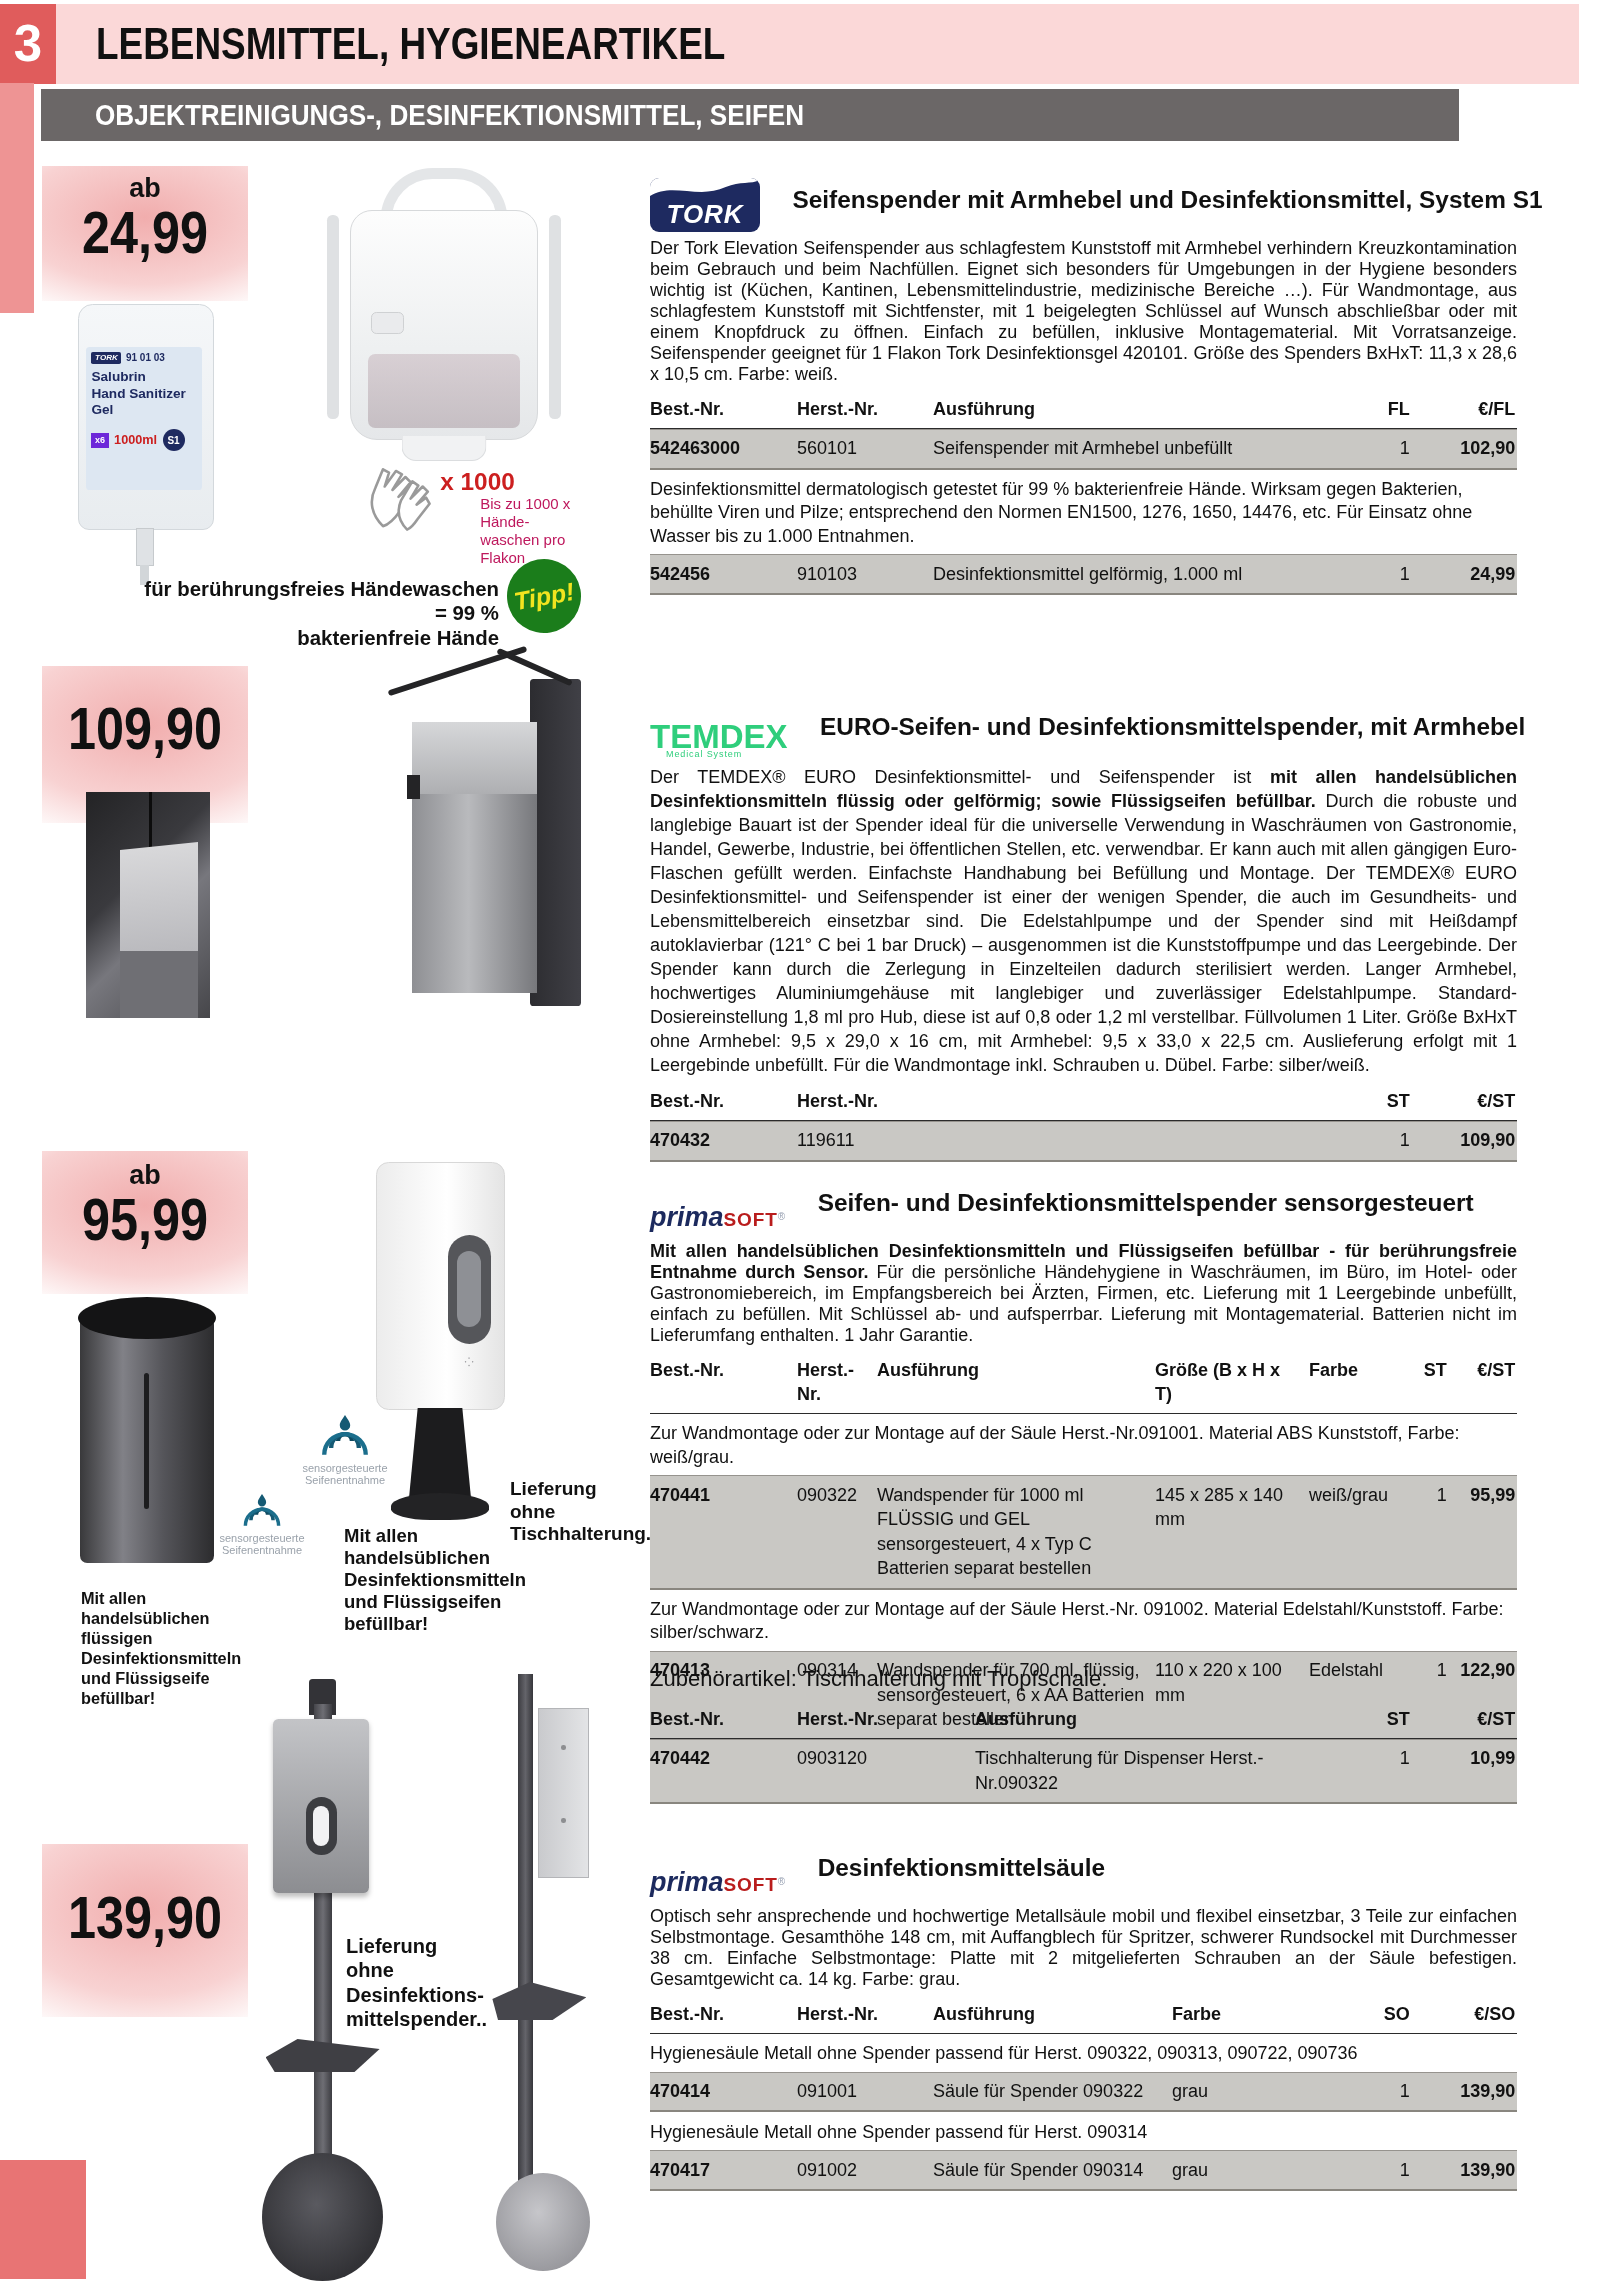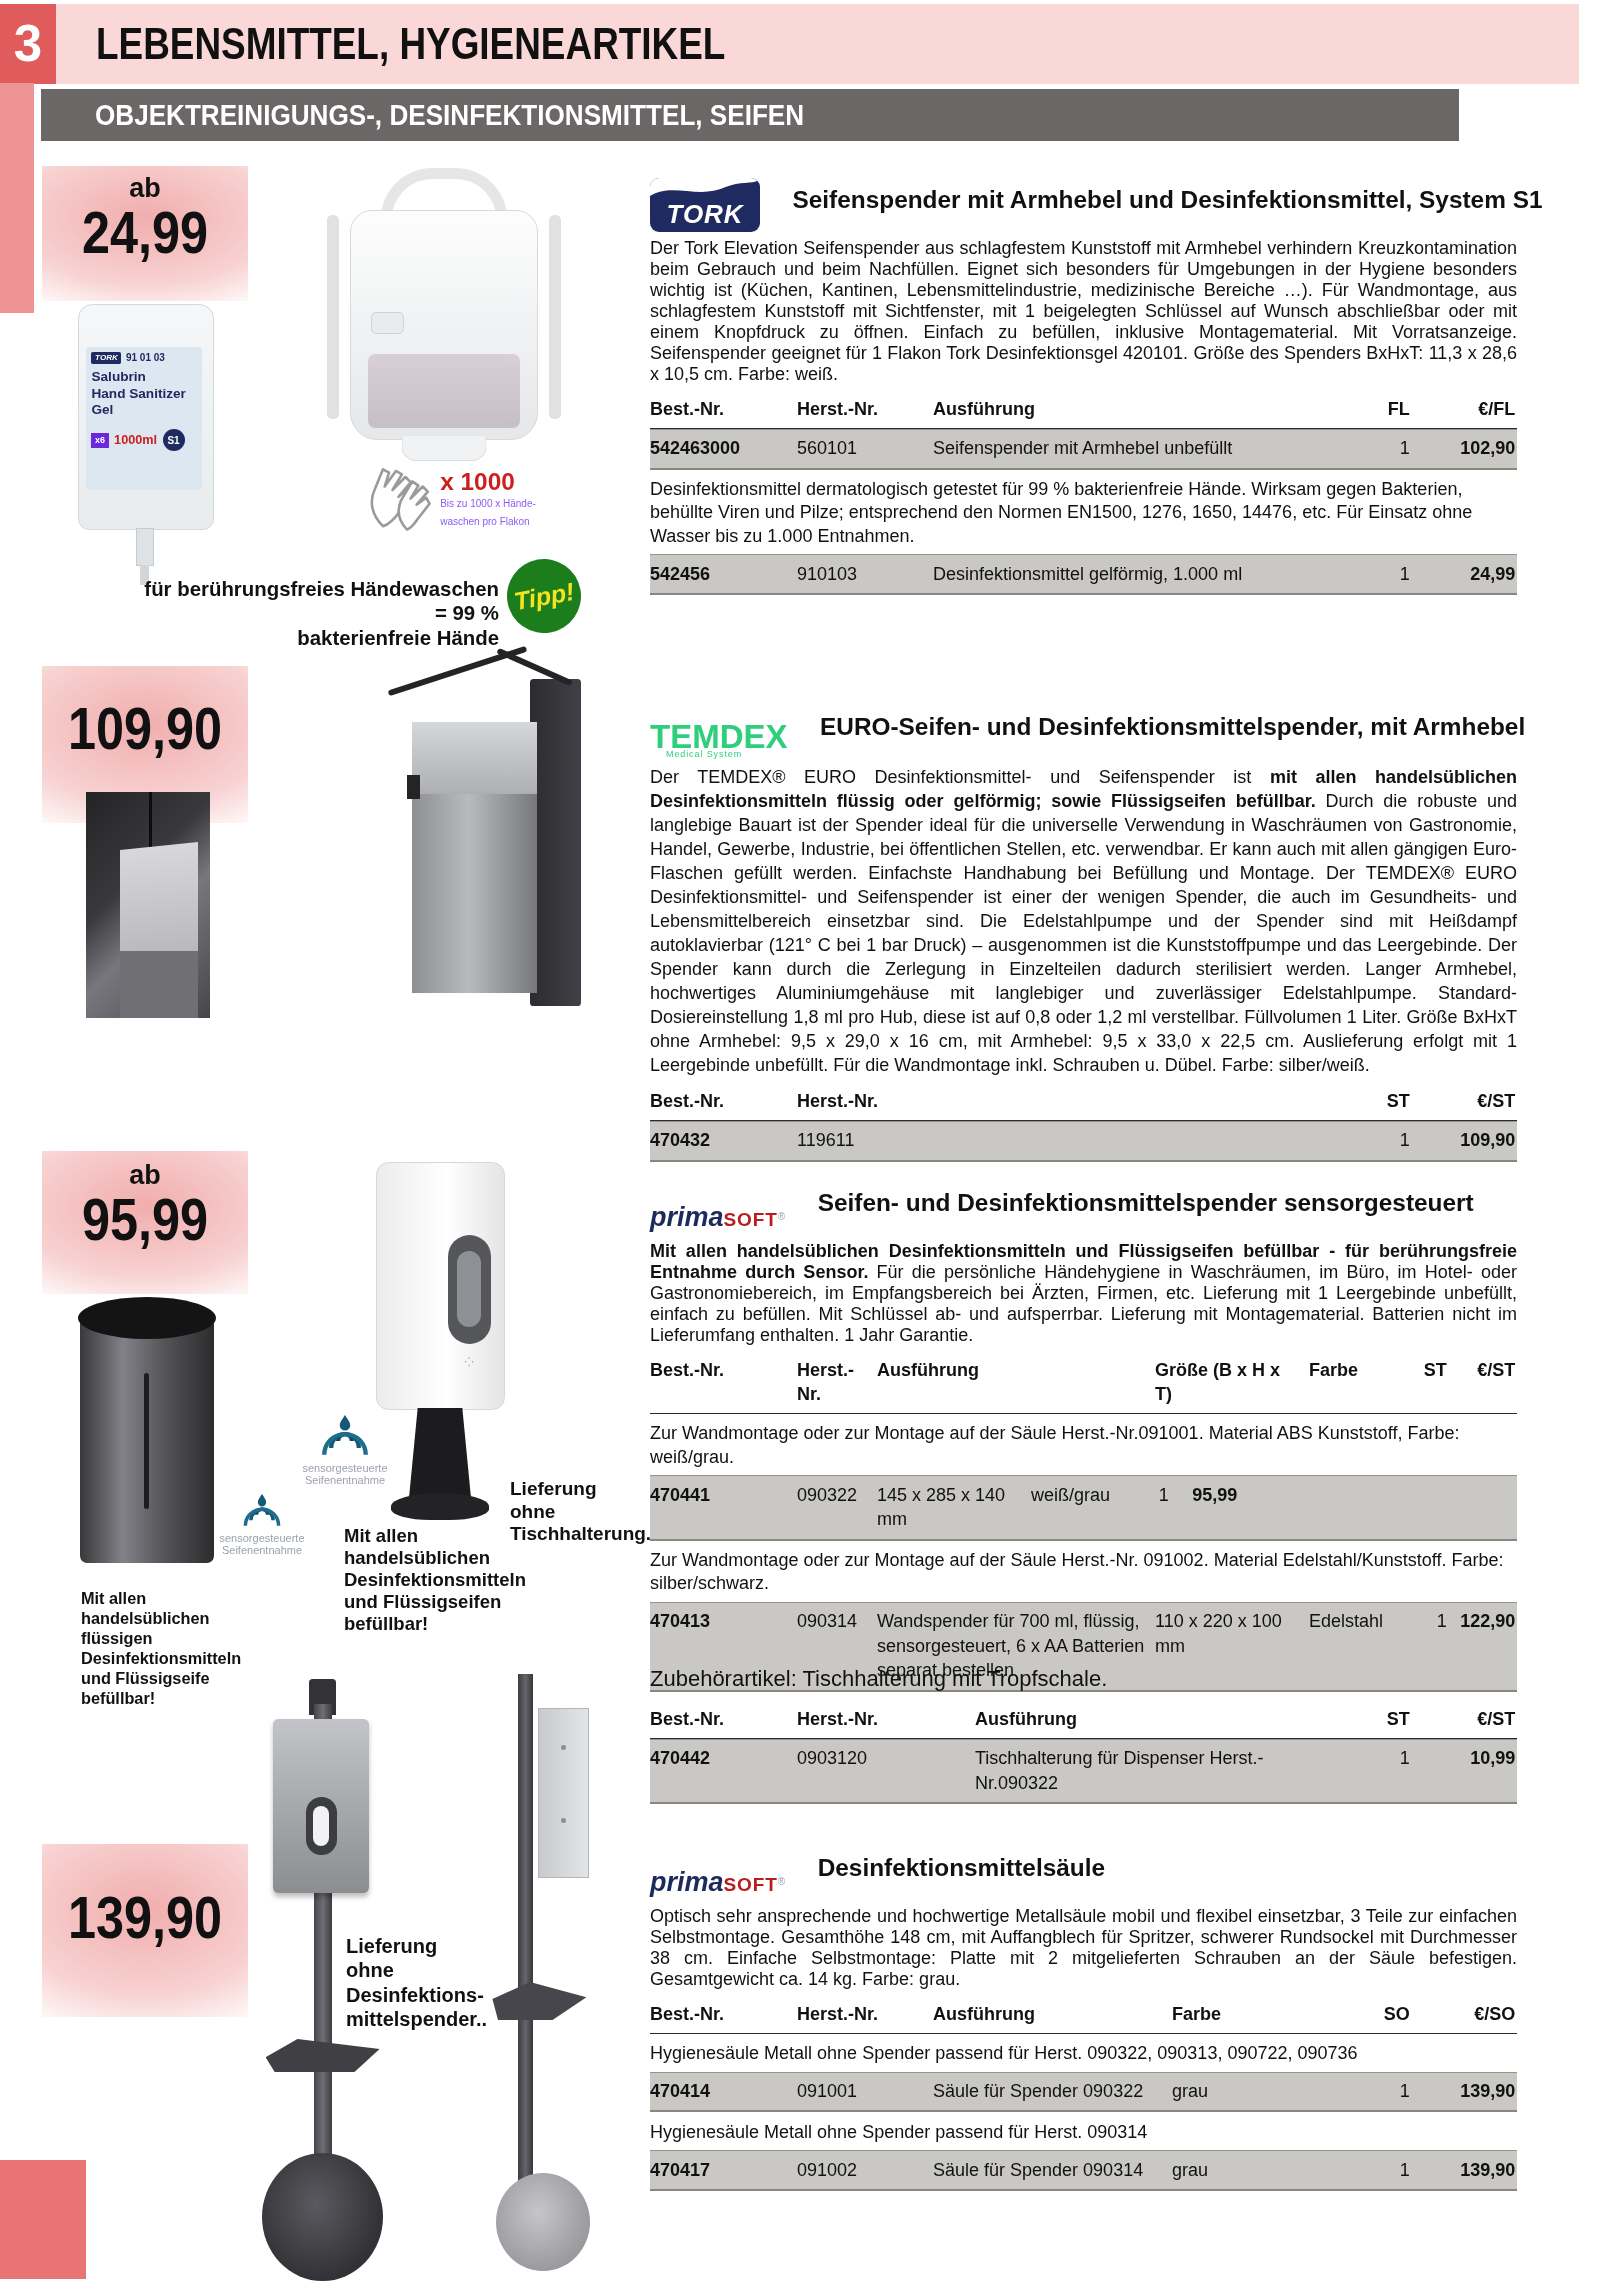--- a/index.html
+++ b/index.html
@@ -100,21 +100,21 @@
         background:linear-gradient(180deg,#fdfdfd,#eef0f1 60%,#e5e7e9);border:1.8px solid #d7d9db;border-radius:22px 22px 27px 27px;}
   .d1-push{position:absolute;left:20px;top:101px;width:31px;height:20px;background:#eaebed;border:1.8px solid #cfd1d3;border-radius:5.4px;}
   .d1-win{position:absolute;left:50%;transform:translateX(-50%);top:143px;width:152px;height:74px;
         background:linear-gradient(#cfc2c8,#b8adb3);opacity:.7;border-radius:7.2px;}
   .d1-out{position:absolute;left:50%;transform:translateX(-50%);top:268px;width:83px;height:23.5px;
         background:#f1f2f3;border:1.8px solid #dbdddf;border-top:none;border-radius:0 0 14.5px 14.5px;}
 
   
   #fig-hands{left:364px;top:457px;width:228px;height:90px;display:flex;gap:7.2px;}
   .x1000{color:#cc1f1f;font-weight:bold;font-size:24.4px;line-height:27px;margin-top:11px;}
-  .x1000sub{color:#8b5cf6;font-size:10px;line-height:18px;}
+  .x1000sub{color:#be185d;font-size:15px;line-height:18px;margin-left:40px;}
 
   
   #tipcap{left:134px;top:577px;width:365px;text-align:right;font-size:20.4px;line-height:24.4px;}
   .tipbadge{position:absolute;left:507px;top:559px;width:74px;height:74px;border-radius:50%;background:#1b7d1b;
         display:flex;align-items:center;justify-content:center;transform:rotate(-10deg);}
   .tipbadge span{color:#f2e41f;font-style:italic;font-weight:bold;font-size:25px;}
 
   
   #fig-tdetail{left:86px;top:792px;width:124px;height:226px;overflow:hidden;background:linear-gradient(135deg,#232325 0%,#3a3a3e 38%,#77777d 58%,#46464a 100%);}
   .td-pipe{position:absolute;left:63px;top:-5.4px;width:2.7px;height:72px;background:#0c0c0c;}
@@ -418,20 +418,21 @@
         <div class="c cc">Ausführung</div>
         <div class="c cg">Größe (B x H x T)</div>
         <div class="c cf">Farbe</div>
         <div class="c cd">ST</div>
         <div class="c ce">€/ST</div>
       </div>
       <div class="noterow">Zur Wandmontage oder zur Montage auf der Säule Herst.-Nr.091001. Material ABS Kunststoff, Farbe: weiß/grau.</div>
       <div class="tr prod">
         <div class="c ca bn">470441</div>
         <div class="c cb">090322</div>
+        <div class="c cc">Wandspender für 1000 ml FLÜSSIG und GEL sensorgesteuert, 4 x Typ C Batterien separat bestellen</div>
         <div class="c cg">145 x 285 x 140 mm</div>
         <div class="c cf">weiß/grau</div>
         <div class="c cd">1</div>
         <div class="c ce pr">95,99</div>
       </div>
       <div class="noterow">Zur Wandmontage oder zur Montage auf der Säule Herst.-Nr. 091002. Material Edelstahl/Kunststoff. Farbe: silber/schwarz.</div>
       <div class="tr prod">
         <div class="c ca bn">470413</div>
         <div class="c cb">090314</div>
         <div class="c cc">Wandspender für 700 ml, flüssig, sensorgesteuert, 6 x AA Batterien separat bestellen</div>

